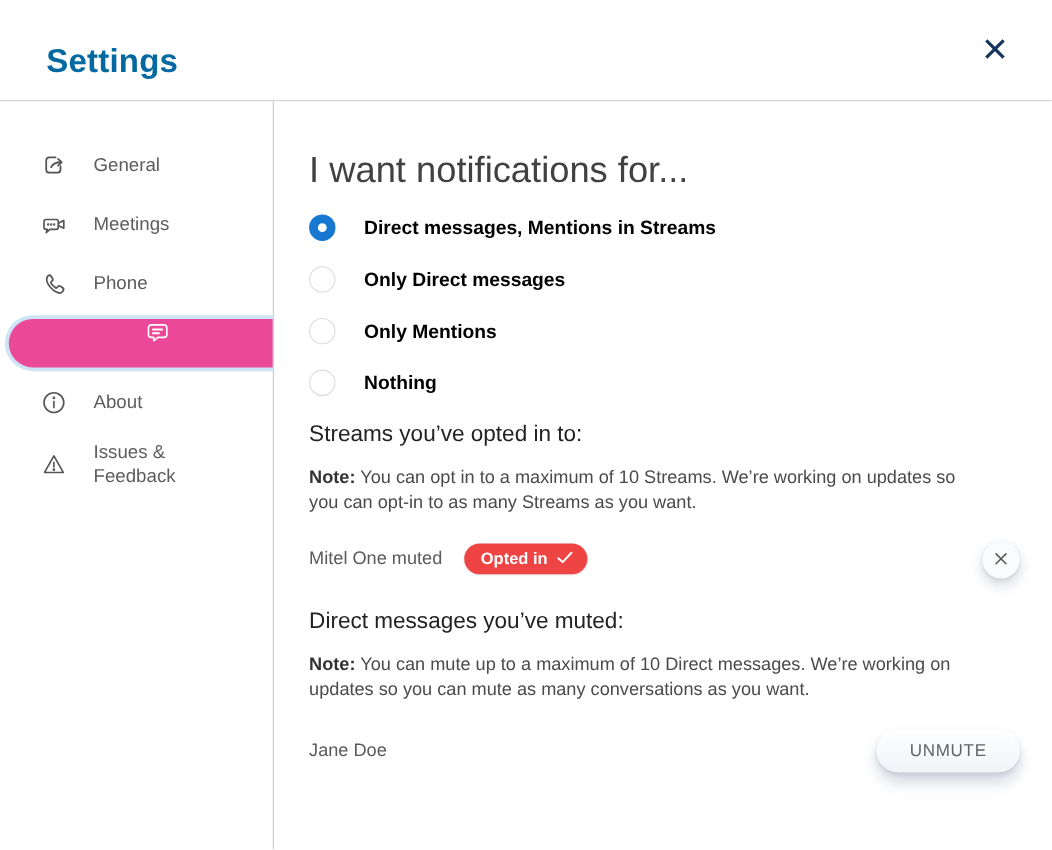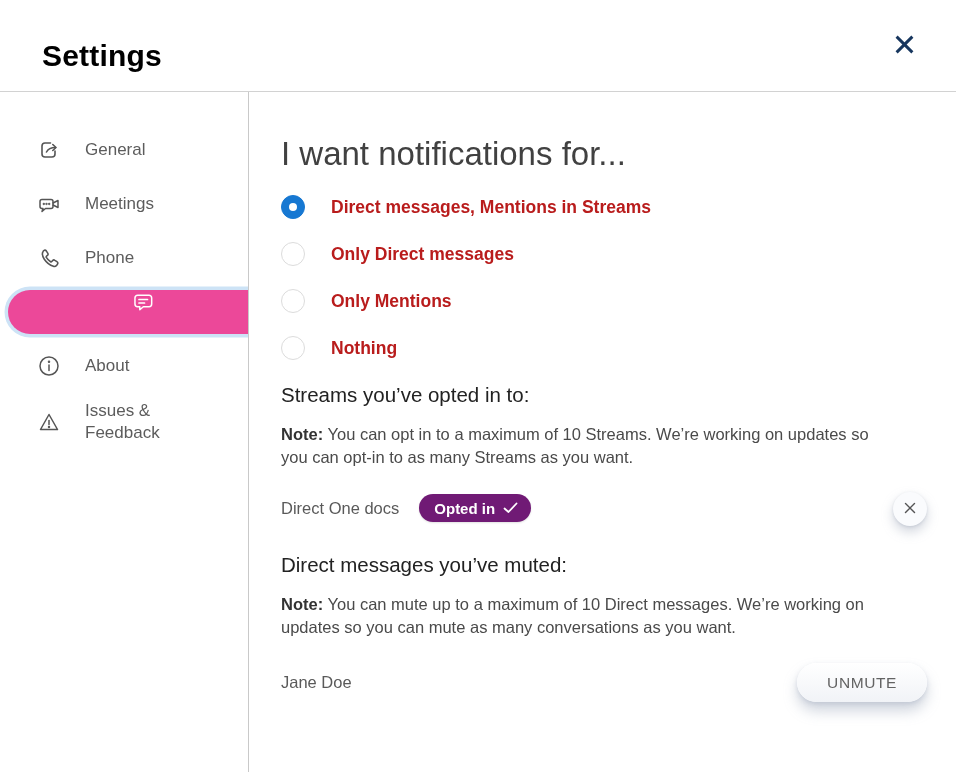--- a/index.html
+++ b/index.html
@@ -16,21 +16,21 @@
   .header {
     height: 92px;
     display: flex;
     align-items: center;
     padding: 0 34px 0 42px;
     border-bottom: 1px solid #d2d2d2;
   }
   .header-title {
     font-size: 30px;
     font-weight: 700;
-    color: #000000;
+    color: #0369a1;
     letter-spacing: 0.2px;
     margin-top: 21px;
   }
   .close-btn {
     margin-left: auto;
     width: 36px; height: 36px;
     background: transparent; border: none; cursor: pointer;
     display: flex; align-items: center; justify-content: center;
   }
 
@@ -103,21 +103,21 @@
     left: 50%; top: 50%;
     width: 8px; height: 8px;
     margin: -4px 0 0 -4px;
     border-radius: 50%;
     background: #ffffff;
   }
   .radio-label {
     margin-left: 26px;
     font-size: 17.5px;
     font-weight: 600;
-    color: #b91c1c;
+    color: #000000;
   }
 
   .section-heading {
     font-size: 20.5px;
     line-height: 22px;
     font-weight: 400;
     color: #222222;
   }
   .section-heading.streams { margin-top: 24px; }
   .section-heading.muted { margin-top: 31px; }
@@ -137,21 +137,21 @@
     align-items: center;
   }
   .item-name { font-size: 16.5px; color: #5a5a5a; }
   .badge {
     margin-left: 20px;
     height: 28px;
     display: inline-flex;
     align-items: center;
     gap: 8px;
     padding: 0 13px 0 15px;
-    background: #701a75;
+    background: #ef4444;
     border-radius: 15px;
     color: #ffffff;
     font-size: 15px;
     font-weight: 700;
     box-shadow: 0 1px 2px rgba(0,0,0,0.12);
     cursor: pointer;
   }
 
   .muted-row {
     margin-top: 24px;
@@ -294,21 +294,21 @@
       </div>
       <div class="radio-row">
         <span class="radio-circle"></span>
         <span class="radio-label">Nothing</span>
       </div>
 
       <h2 class="section-heading streams">Streams you’ve opted in to:</h2>
       <p class="note"><b>Note:</b> <span>You can opt in to a maximum of 10 Streams. We’re working on updates so</span><br><span>you can opt-in to as many Streams as you want.</span></p>
 
       <div class="stream-row">
-        <span class="item-name">Direct One docs</span>
+        <span class="item-name">Mitel One muted</span>
         <span class="badge">
           <span>Opted in</span>
           <span>
             <svg width="15" height="12" viewBox="0 0 15 12" fill="none" stroke="#ffffff" stroke-width="1.8" stroke-linecap="round" stroke-linejoin="round">
               <path d="M1.5 6.5L5.5 10L13.5 1.5"></path>
             </svg>
           </span>
         </span>
       </div>
 

